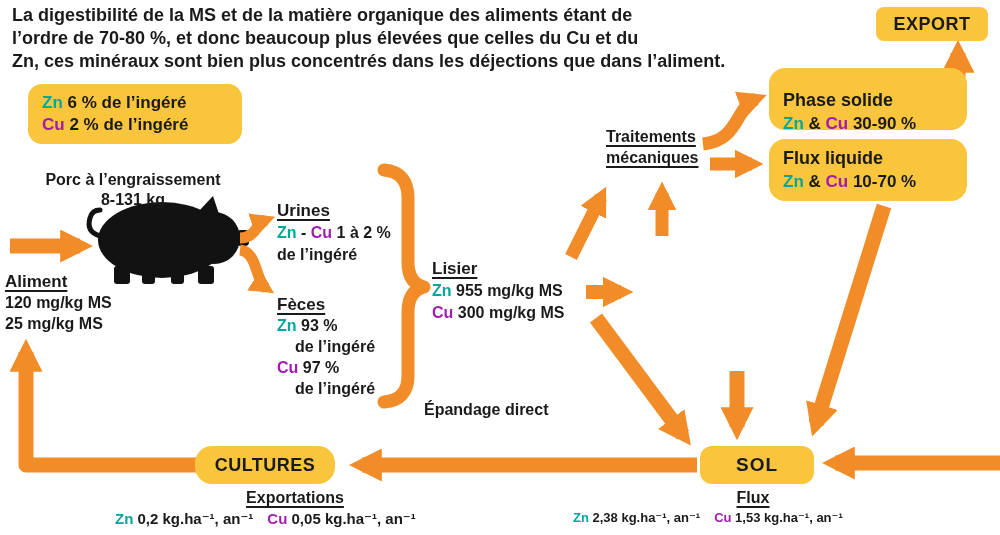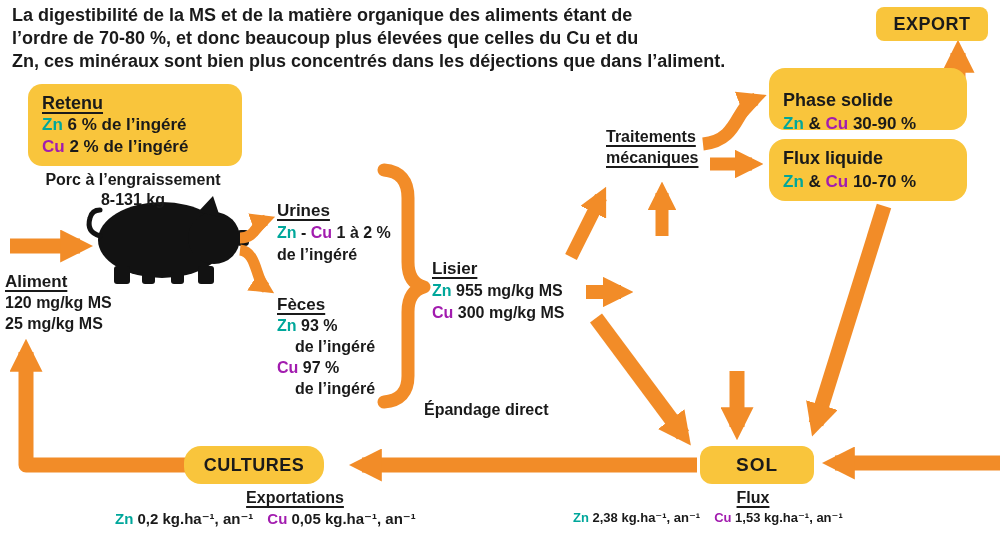--- a/index.html
+++ b/index.html
@@ -65,21 +65,20 @@
     <div class="line">La digestibilité de la MS et de la matière organique des aliments étant de</div>
     <div class="line">l’ordre de 70-80 %, et donc beaucoup plus élevées que celles du Cu et du</div>
     <div class="line">Zn, ces minéraux sont bien plus concentrés dans les déjections que dans l’aliment.</div>
   </div>
 
   <div class="abs ybox ctr" style="left:876px;top:7px;width:112px;height:34px;line-height:34px;font-size:18px;letter-spacing:.5px;border-radius:8px;">
     <span>EXPORT</span>
   </div>
 
   <div class="abs ybox" style="left:28px;top:84px;width:214px;padding:8px 14px;font-size:17px;line-height:22px;">
-    <div class="line u" style="font-size:18px;">Retenu</div>
     <div class="line"><span class="zn">Zn</span><span> 6 % de l’ingéré</span></div>
     <div class="line"><span class="cu">Cu</span><span> 2 % de l’ingéré</span></div>
   </div>
 
   <div class="abs ctr" style="left:18px;top:170px;width:230px;font-size:16px;line-height:20px;">
     <div class="line">Porc à l’engraissement</div>
     <div class="line">8-131 kg</div>
   </div>
 
   <div class="abs" style="left:5px;top:271px;font-size:16px;line-height:21px;">
@@ -123,21 +122,21 @@
   <div class="abs ybox" style="left:769px;top:139px;width:198px;height:62px;padding:7px 14px;font-size:17px;line-height:24px;border-radius:16px;">
     <div class="line" style="font-size:18px;">Flux liquide</div>
     <div class="line"><span class="zn">Zn</span><span> &amp; </span><span class="cu">Cu</span><span> 10-70 %</span></div>
   </div>
 
 
   <div class="abs ybox ctr" style="left:700px;top:446px;width:114px;height:38px;line-height:38px;font-size:19px;letter-spacing:1px;border-radius:12px;">
     <span>SOL</span>
   </div>
 
-  <div class="abs ybox ctr" style="left:184px;top:446px;width:140px;height:38px;line-height:38px;font-size:18px;letter-spacing:.5px;border-radius:17px;">
+  <div class="abs ybox ctr" style="left:195px;top:446px;width:140px;height:38px;line-height:38px;font-size:18px;letter-spacing:.5px;border-radius:17px;">
     <span>CULTURES</span>
   </div>
 
   <div class="abs" style="left:115px;top:489px;width:360px;">
     <div class="line u ctr" style="font-size:16px;">Exportations</div>
     <div class="line" style="font-size:15px;margin-top:3px;"><span class="zn">Zn</span><span> 0,2 kg.ha⁻¹, an⁻¹</span><span class="cu gap">Cu</span><span> 0,05 kg.ha⁻¹, an⁻¹</span></div>
   </div>
 
   <div class="abs" style="left:573px;top:489px;width:360px;">
     <div class="line u ctr" style="font-size:16px;">Flux</div>

